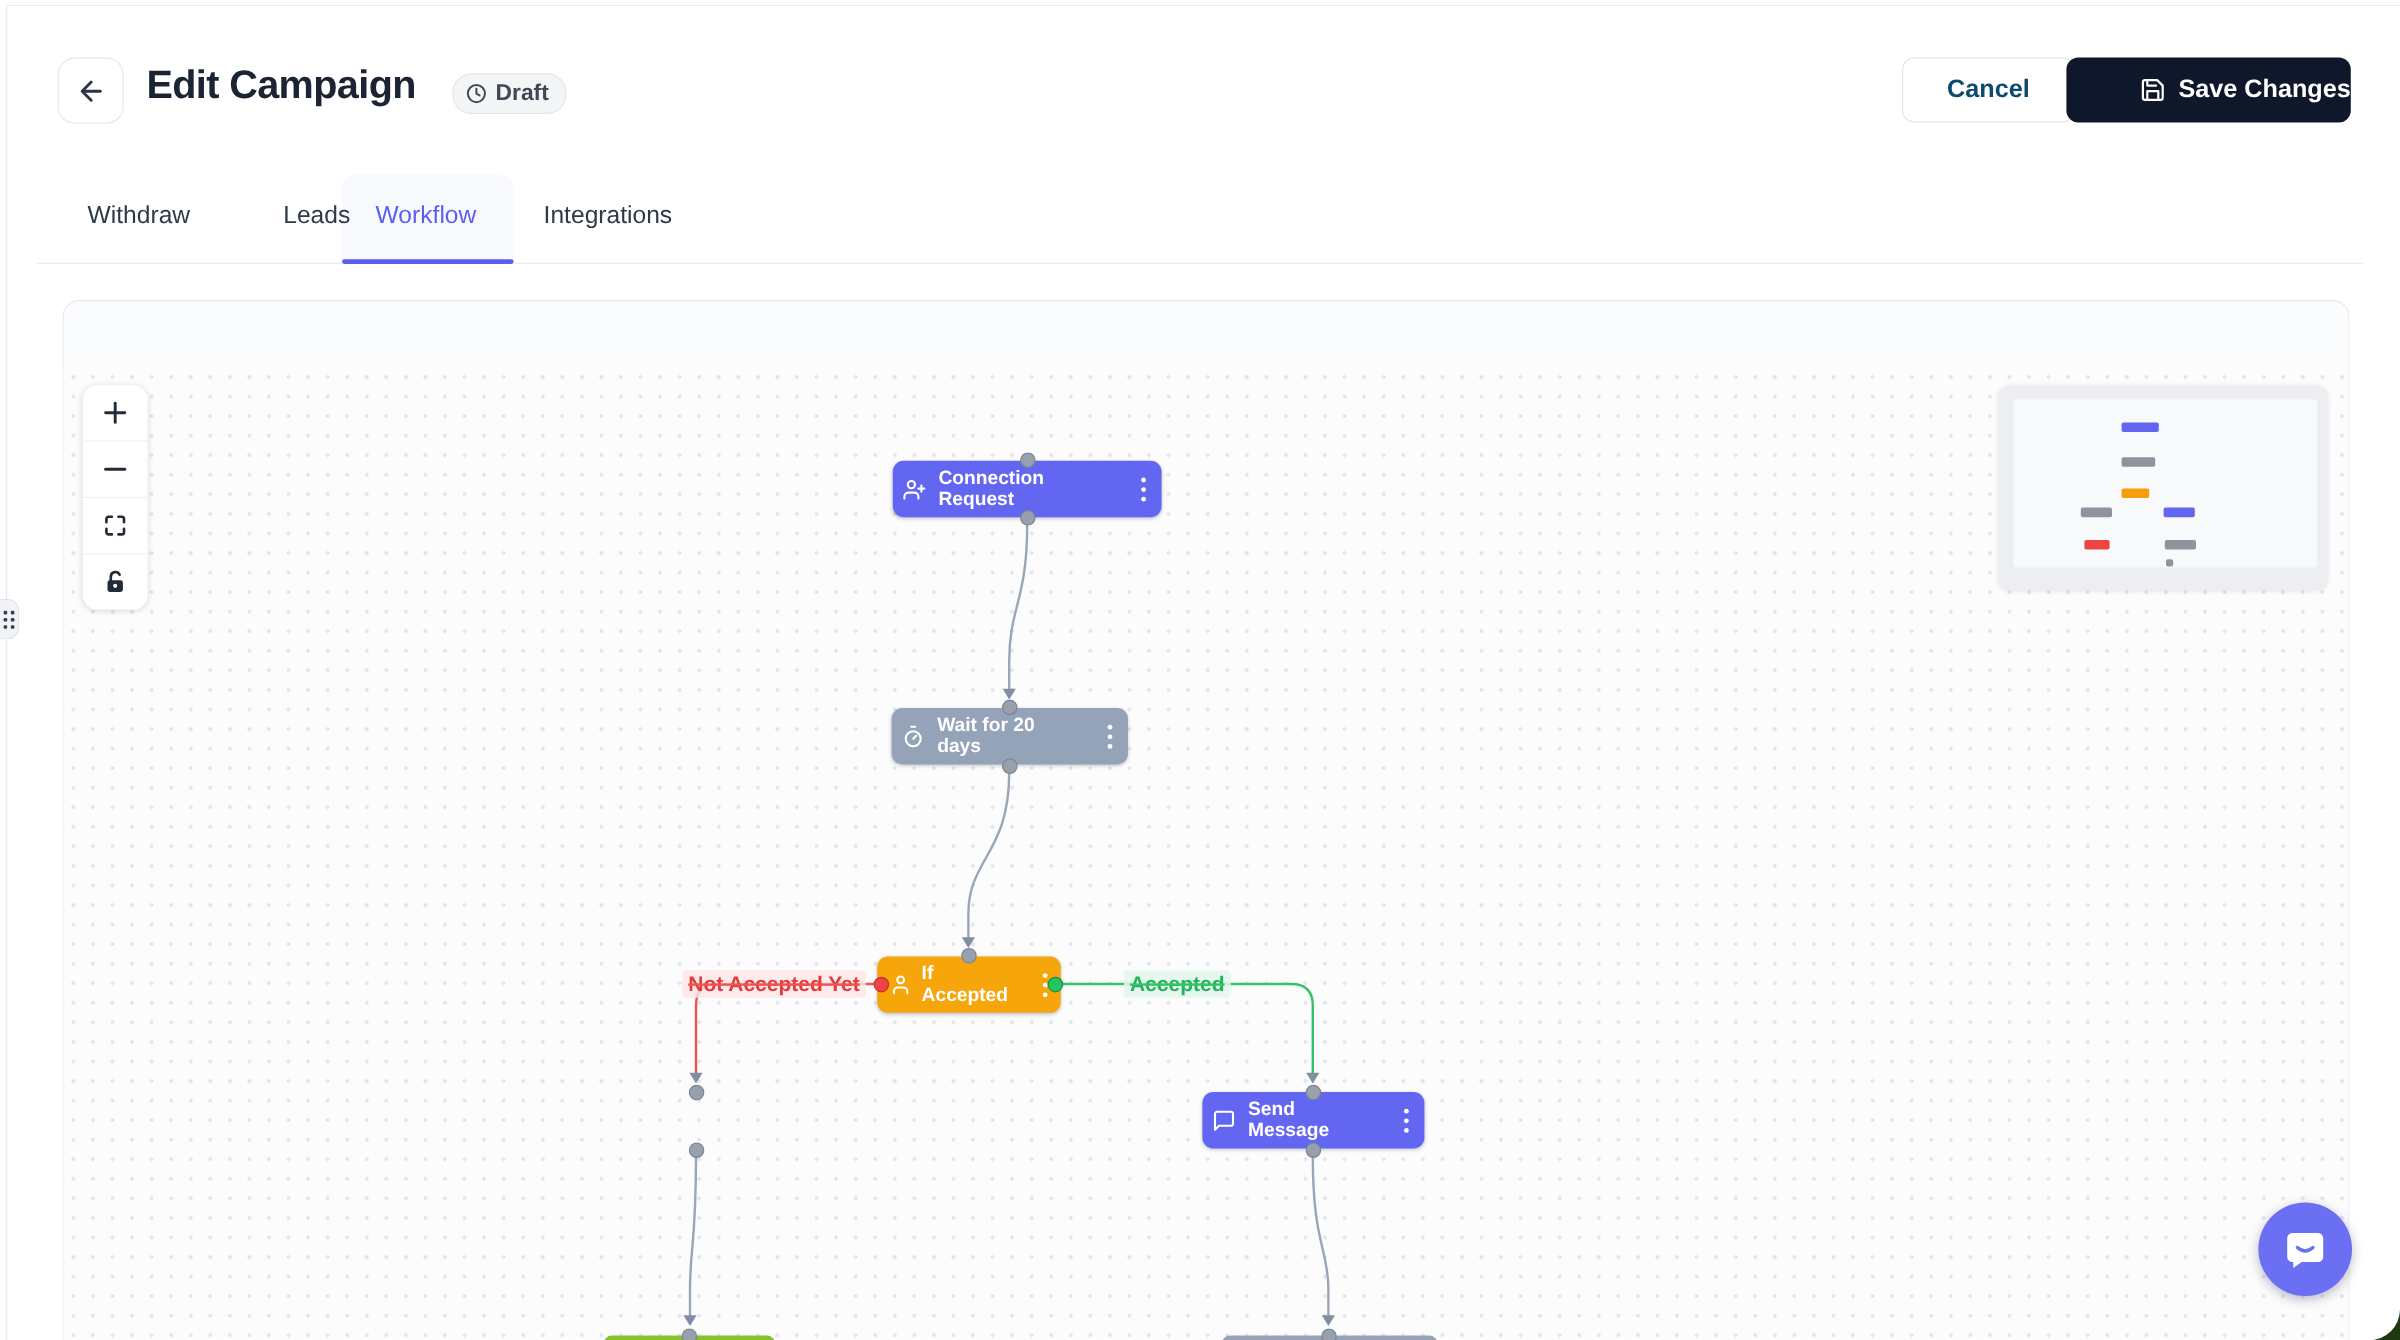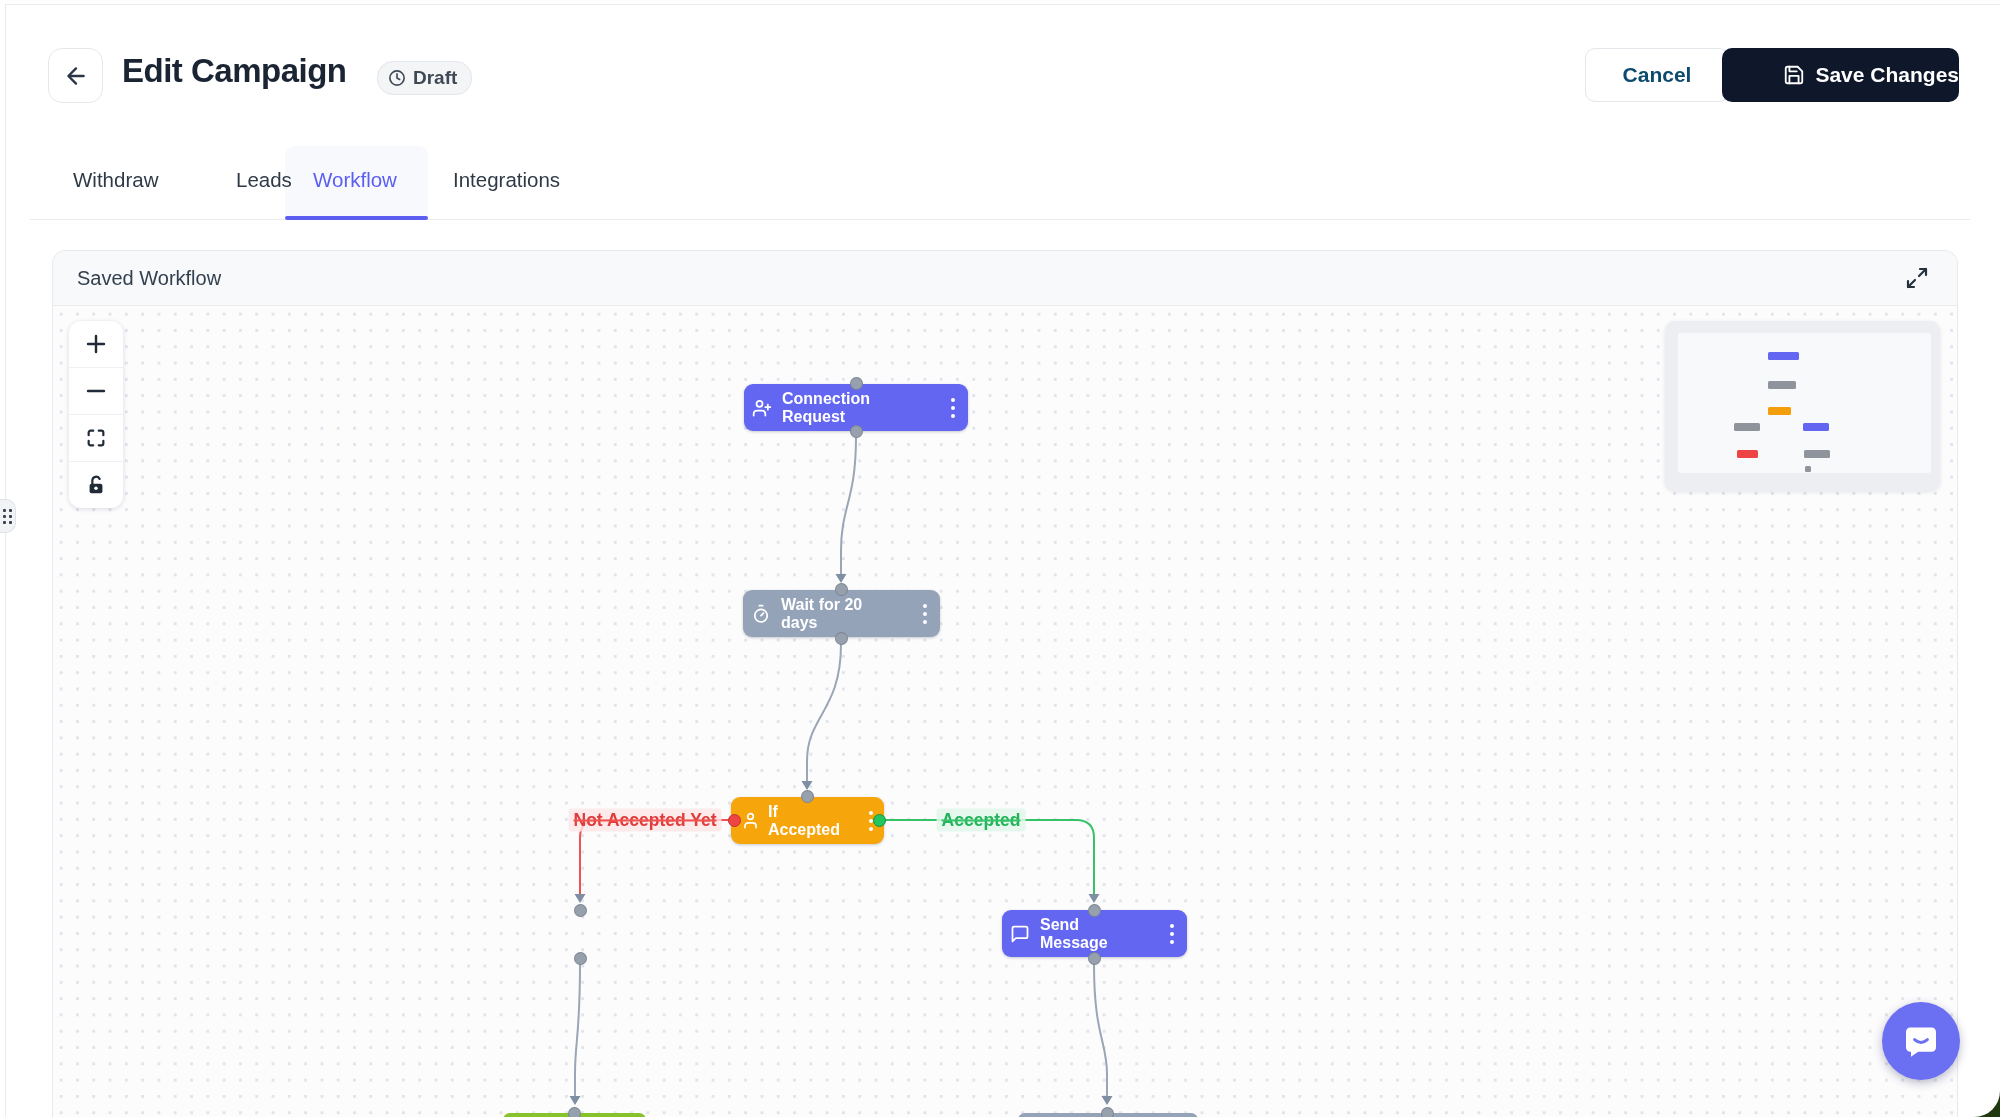--- a/index.html
+++ b/index.html
@@ -114,33 +114,20 @@
 
   <div class="tab-active-bg"></div>
   <div class="hairline" style="left:30px;top:219px;width:1940px;height:1px;"></div>
   <div class="tab" style="left:73px;">Withdraw</div>
   <div class="tab" style="left:203px;margin-left:33px;">Leads</div>
   <div class="tab active" style="left:313px;">Workflow</div>
   <div class="tab" style="left:453px;">Integrations</div>
   <div class="tab-underline"></div>
 
   <div class="panel">
-    <div class="panel-header">
-      <span class="panel-title">Saved Workflow</span>
-      <span class="expand-btn">
-        <span>
-          <svg width="24" height="24" viewBox="0 0 24 24" fill="none" stroke="#27303e" stroke-width="2.2" stroke-linecap="round" stroke-linejoin="round">
-                <polyline points="15 3 21 3 21 9"></polyline>
-                <polyline points="9 21 3 21 3 15"></polyline>
-                <line x1="21" y1="3" x2="14" y2="10"></line>
-                <line x1="3" y1="21" x2="10" y2="14"></line>
-              </svg>
-        </span>
-      </span>
-    </div>
 
     <div class="canvas">
 
       <svg width="1904" height="811" style="position:absolute;left:0;top:0;z-index:2;" fill="none">
 
         <path d="M803,131 C803,195 788,200 788,245 L788,269" stroke="#9aa6b5" stroke-width="2"></path>
         <path d="M782.5,268 L793.5,268 L788,277 Z" fill="#7f8ea3"></path>
 
         <path d="M788,338 C788,405 754,410 754,455 L754,476" stroke="#9aa6b5" stroke-width="2"></path>
         <path d="M748.5,475 L759.5,475 L754,484 Z" fill="#7f8ea3"></path>

